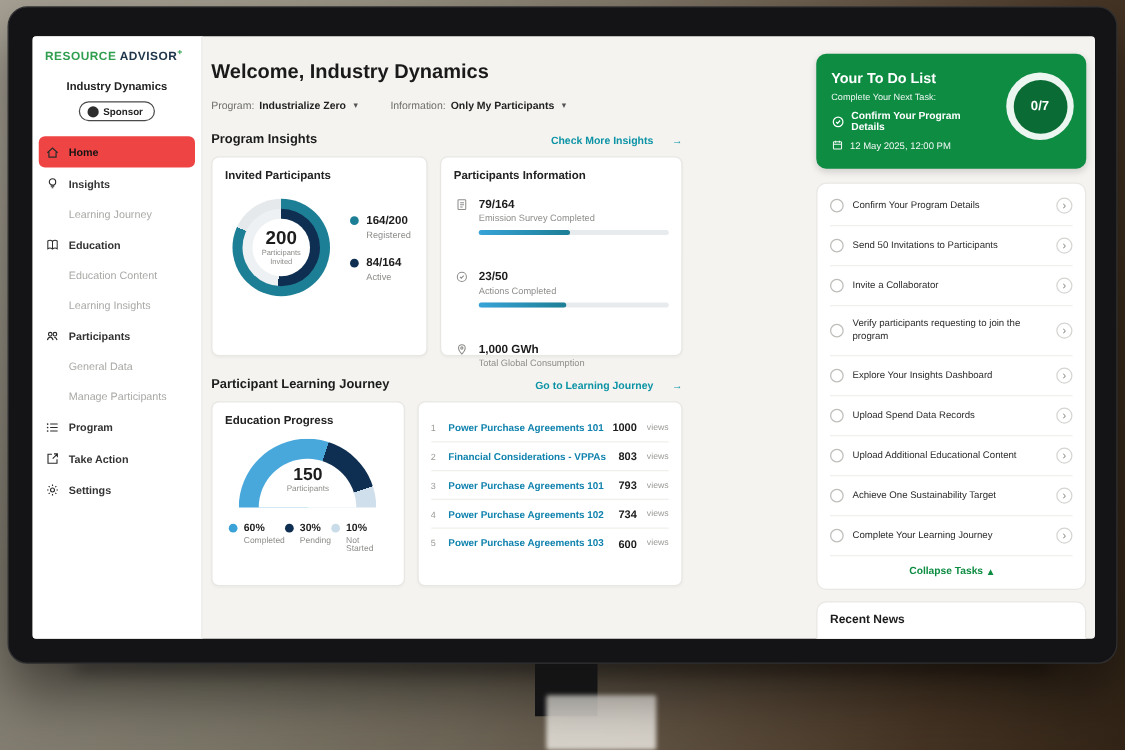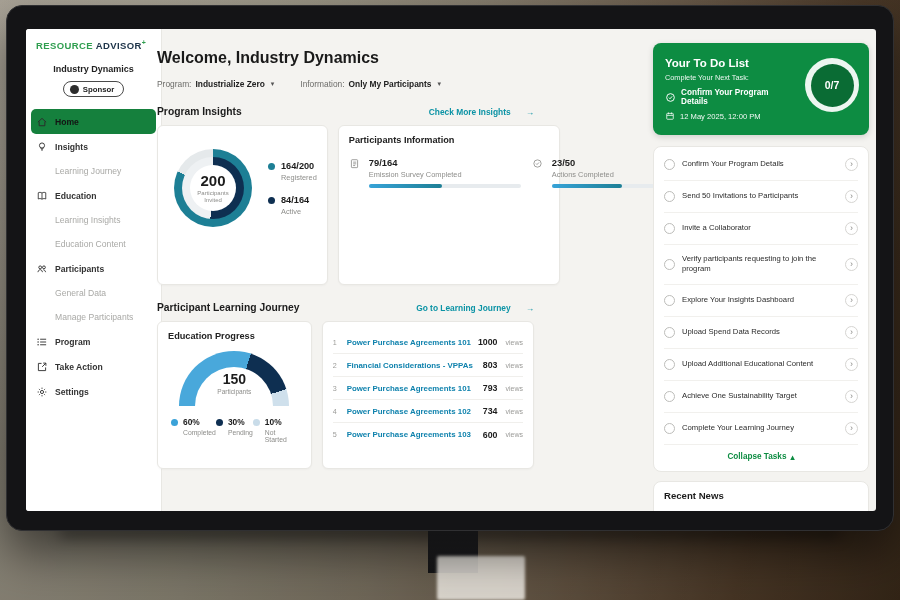--- a/index.html
+++ b/index.html
@@ -23,24 +23,24 @@
   .logo-green{color:#2f9e4f}
   .logo-dark{color:#20364b}
   .logo sup{font-size:7px;color:#2f9e4f}
   .org{margin-top:13px;text-align:center;font-size:9px;font-weight:700;color:#222}
   .sponsor{margin:7px auto 0;display:flex;align-items:center;gap:4px;border:1px solid #4a4a4a;border-radius:10px;padding:2.5px 9px 2.5px 6px;font-size:7.8px;font-weight:700;color:#222;background:#fff;font-family:inherit}
   .sponsor-dot{width:9px;height:9px;border-radius:50%;background:#2d2d2d;display:inline-block}
   .menu{margin-top:12px}
   .mi{display:flex;align-items:center;gap:7px;height:25px;padding:0 10px;font-size:8.6px;font-weight:700;color:#333}
   .mic{width:12px;display:grid;place-items:center}
   .mi.sub{padding-left:29px;color:#a9a9a6;font-weight:400;height:24px}
-  .mi.active{background:#15803d;border-radius:5px;margin:0 5px;padding:0 5px;color:#141414}
+  .mi.active{background:#ef4444;border-radius:5px;margin:0 5px;padding:0 5px;color:#141414}
 
   
-  .main{position:absolute;left:124px;top:0;width:392px;height:100%;padding:20px 8px 0 7px}
+  .main{position:absolute;left:136px;top:0;width:392px;height:100%;padding:20px 8px 0 7px}
   .welcome{font-size:16px;font-weight:700;color:#1a1a1a}
   .filters{display:flex;gap:26px;margin-top:12px;align-items:center}
   .filter{display:flex;align-items:center;gap:4px}
   .flabel{font-size:8.4px;color:#6d6d6a}
   .fvalue{font-size:8.4px;font-weight:700;color:#222}
   .chev{font-size:7px;color:#555;margin-left:2px}
   .sechead{display:flex;align-items:center;justify-content:space-between;margin-top:17px}
   .sectitle{font-size:10.3px;font-weight:700;color:#1c1c1c}
   .seclink{font-size:8.4px;font-weight:700;color:#0b93a5;display:flex;gap:15px;align-items:center}
   .row{display:flex;gap:10px;margin-top:8px}
@@ -57,21 +57,21 @@
   .donut3{width:46px;height:46px;border-radius:50%;background:#fff;display:grid;place-items:center;text-align:center;padding:2px}
   .don-v{font-size:15px;font-weight:700;color:#1c1c1c}
   .don-l{font-size:6px;color:#8d8d8a;line-height:1.25;margin-top:1px}
   .legends{display:flex;flex-direction:column;gap:13px}
   .leg{display:flex;gap:6px;align-items:flex-start}
   .dot{width:7px;height:7px;border-radius:50%;flex:none;margin-top:2px}
   .c-teal{background:#1d7f95}.c-navy{background:#0e2f51}.c-blue{background:#3ba2d8}.c-light{background:#c9dce9}
   .legv{font-size:9.2px;font-weight:700;color:#1c1c1c}
   .legl{font-size:7.4px;color:#8d8d8a;margin-top:2px}
 
-  .stats{margin-top:12px;display:flex;flex-direction:row;gap:11px}
+  .stats{margin-top:12px;display:flex;flex-direction:column;gap:27px}
   .stat{display:flex;gap:8px}
   .sic{width:12px;display:grid;place-items:start center;padding-top:1px}
   .statv{font-size:9.4px;font-weight:700;color:#1c1c1c}
   .statl{font-size:7.4px;color:#8d8d8a;margin-top:2px}
   .bar{width:152px;height:4px;background:#e7ebee;border-radius:2px;margin-top:5px}
   .bfill{height:4px;border-radius:2px;background:linear-gradient(90deg,#37a3d8,#1d7f95)}
   .w48{width:48%}.w46{width:46%}
 
   .gauge-wrap{position:relative;width:110px;height:55px;margin:10px auto 0;overflow:hidden}
   .gauge-arc{position:absolute;left:0;top:0;width:110px;height:110px;border-radius:50%;
@@ -157,24 +157,24 @@
           </div>
       <div class="mi" data-interactable="true">
         <span class="mic" data-interactable="false">
               <svg width="12" height="12" viewBox="0 0 16 16" fill="none" stroke="#2b2b2b" stroke-width="1.1">
                 <path d="M8 4C6.6 2.9 4.2 2.9 3 3.7V12c1.2-.8 3.6-.8 5 .3 1.4-1.1 3.8-1.1 5-.3V3.7C11.8 2.9 9.4 2.9 8 4zM8 4v8.3"></path>
               </svg>
             </span>
         <span data-interactable="false">Education</span>
       </div>
       <div class="mi sub" data-interactable="true">
+            <span data-interactable="false">Education Content</span>
+          </div>
+      <div class="mi sub" data-interactable="true">
             <span data-interactable="false">Learning Insights</span>
-          </div>
-      <div class="mi sub" data-interactable="true">
-            <span data-interactable="false">Education Content</span>
           </div>
       <div class="mi" data-interactable="true">
         <span class="mic" data-interactable="false">
               <svg width="12" height="12" viewBox="0 0 16 16" fill="none" stroke="#2b2b2b" stroke-width="1.2">
                 <circle cx="5.6" cy="5.8" r="1.9"></circle>
                 <circle cx="10.6" cy="5.8" r="1.9"></circle>
                 <path d="M2.6 12.2c.4-2.2 1.8-3.3 3-3.3s2.6 1.1 3 3.3M9.8 9c1.2.1 2.6 1.1 3 3.2"></path>
               </svg>
             </span>
         <span data-interactable="false">Participants</span>
@@ -235,20 +235,21 @@
     <div class="sechead" data-interactable="false">
       <div class="sectitle" data-interactable="false">Program Insights</div>
       <div class="seclink" data-interactable="true">
         <span data-interactable="false">Check More Insights</span>
         <span data-interactable="false">→</span>
       </div>
     </div>
 
     <div class="row" data-interactable="false">
       <section class="card card-invited" data-interactable="false">
+        <div class="cardtitle" data-interactable="false">Invited Participants</div>
         <div class="invited-body">
           <div class="donut" data-interactable="false">
             <div class="donut2" data-interactable="false">
               <div class="donut3" data-interactable="false">
                 <div>
                   <div class="don-v" data-interactable="false">200</div>
                   <div class="don-l" data-interactable="false">Participants Invited</div>
                 </div>
               </div>
             </div>

